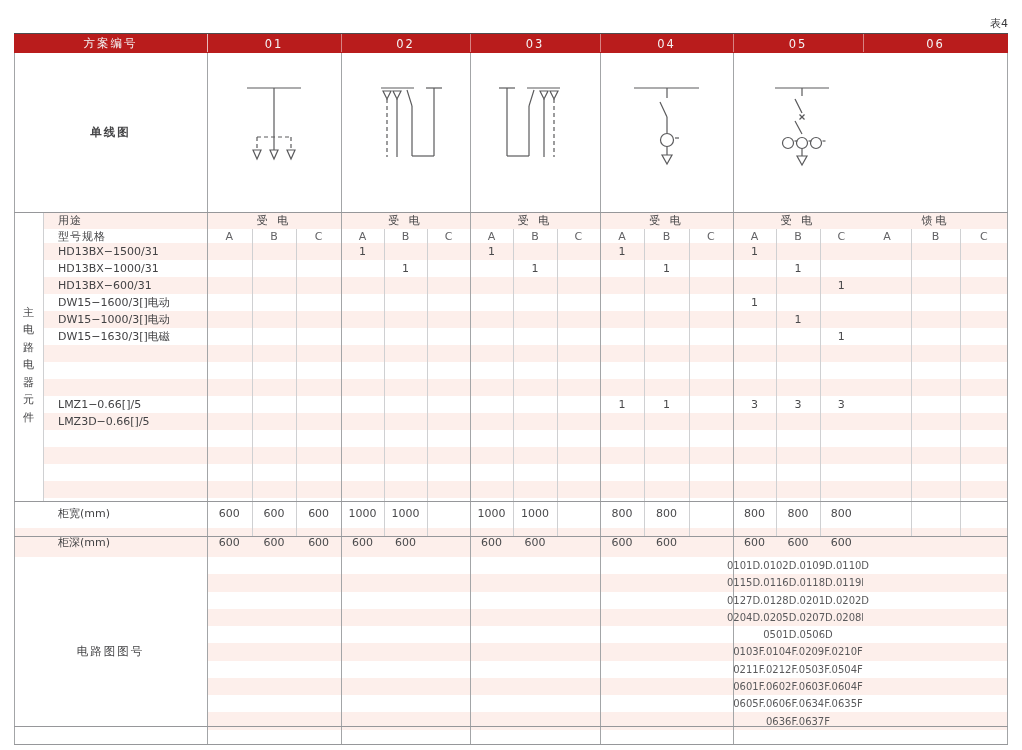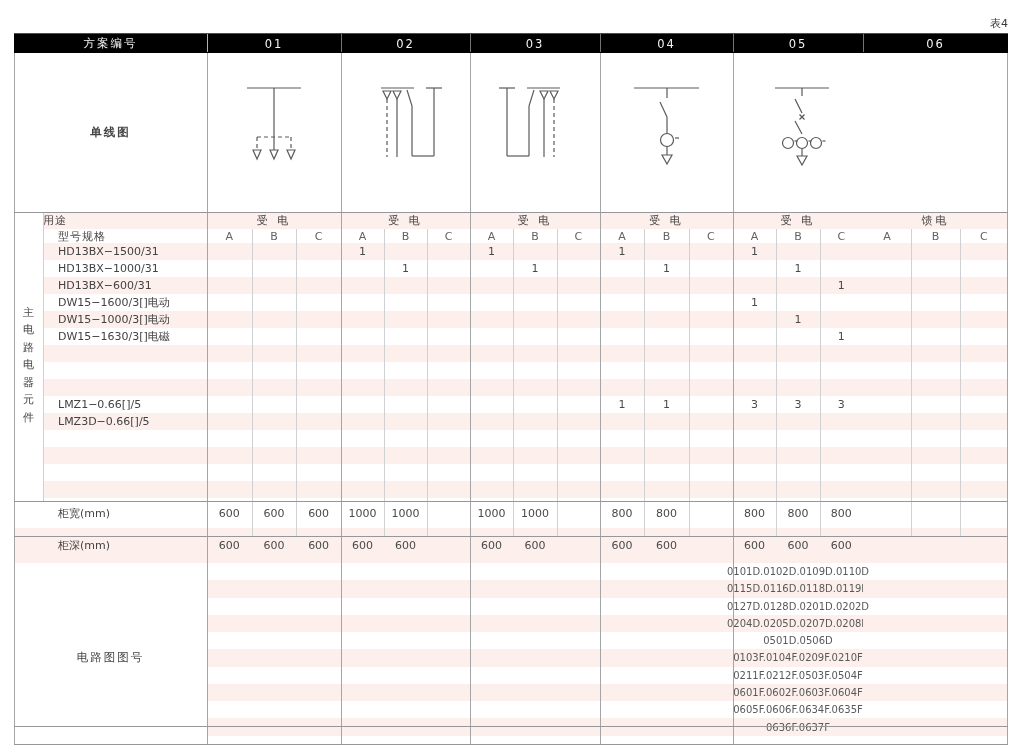--- a/index.html
+++ b/index.html
@@ -9,43 +9,43 @@
 
   .title { position:absolute; left:20px; top:8px; font-size:13.5px; color:#1f1f21; letter-spacing:1px; }
   .table-tag { position:absolute; right:14px; top:16px; font-size:11px; color:#39393b; }
 
   .tbl { position:absolute; left:14px; top:33px; width:994px; height:712px; }
 
   
   .row-s   { display:grid; grid-template-columns:193px 134px 129px 130px 133px 130px 145px; }
   .row-sub { display:grid; grid-template-columns:29px 164px 44.6px 44.7px 44.7px 43px 43px 43px 43.3px 43.4px 43.3px 44.3px 44.4px 44.3px 43.3px 43.4px 43.3px 48.3px 48.4px 48.3px; }
 
-  .hdr { height:20px; background:#000000; border-top:1px solid #4d4d4f; position:relative; }
+  .hdr { height:20px; background:#b91c1c; border-top:1px solid #4d4d4f; position:relative; }
   .hdr .hcell { display:flex; align-items:center; justify-content:center; color:#f4f4f5; font-size:11.5px; letter-spacing:2px; }
 
   .drow { height:159px; }
   .drow .dcell { display:flex; align-items:center; justify-content:center;font-weight:bold; }
   .drow .dlabel { font-size:11.5px; letter-spacing:2px; color:#454547; }
 
   .urow { height:17px; }
   .urow .ucell { display:flex; align-items:center; justify-content:center; font-size:11px; letter-spacing:3px; background:#fdefeb; color:#454547; }
-  .urow .ulabel { justify-content:flex-start; letter-spacing:1px; }
+  .urow .ulabel { justify-content:flex-start; padding-left:15px; letter-spacing:1px; }
   .urow .ustrip { background:#ffffff; }
 
   .shrow { height:14px; }
   .shrow .scell { display:flex; align-items:center; justify-content:center; font-size:11px; color:#636366; }
   .shrow .slabel { justify-content:flex-start; padding-left:15px; color:#454547; letter-spacing:1px; }
 
   .mrow { height:17px; }
   .mrow.pink .ncell, .mrow.pink .vcell { background:#fdefeb; }
   .mrow .strip { background:#ffffff; }
   .ncell { display:flex; align-items:center; padding-left:15px; font-size:11px; color:#424244; white-space:nowrap; }
   .vcell { display:flex; align-items:center; justify-content:center; font-size:11px; color:#4a4a4c; }
 
-  .wrow { height:30px; } .dprow { height:35px; }
+  .wrow { height:30px; } .dprow { height:29px; }
   .dprow .ncell, .dprow .vcell, .dprow .strip { background:#fdefeb; }
 
   .codes { display:grid; grid-template-columns:193px 134px 129px 130px 133px 130px 145px; grid-auto-rows:17.27px; height:190px; }
   .codes .clabel { grid-row:1 / span 11; display:flex; align-items:center; justify-content:center; font-size:11.5px; letter-spacing:2px; background:#ffffff; color:#454547; }
   .codes .ccell { display:flex; align-items:center; justify-content:center; font-size:10px; color:#59595b; white-space:nowrap; }
   .codes .ccell.pink { background:#fdefeb; }
 
   .rrow { height:18px; }
   .rrow .rcell { display:flex; align-items:center; justify-content:center; font-size:10.5px; background:#fdefeb; color:#48484a; }
   .rrow .rlabel { font-size:11.5px; letter-spacing:4px; }

